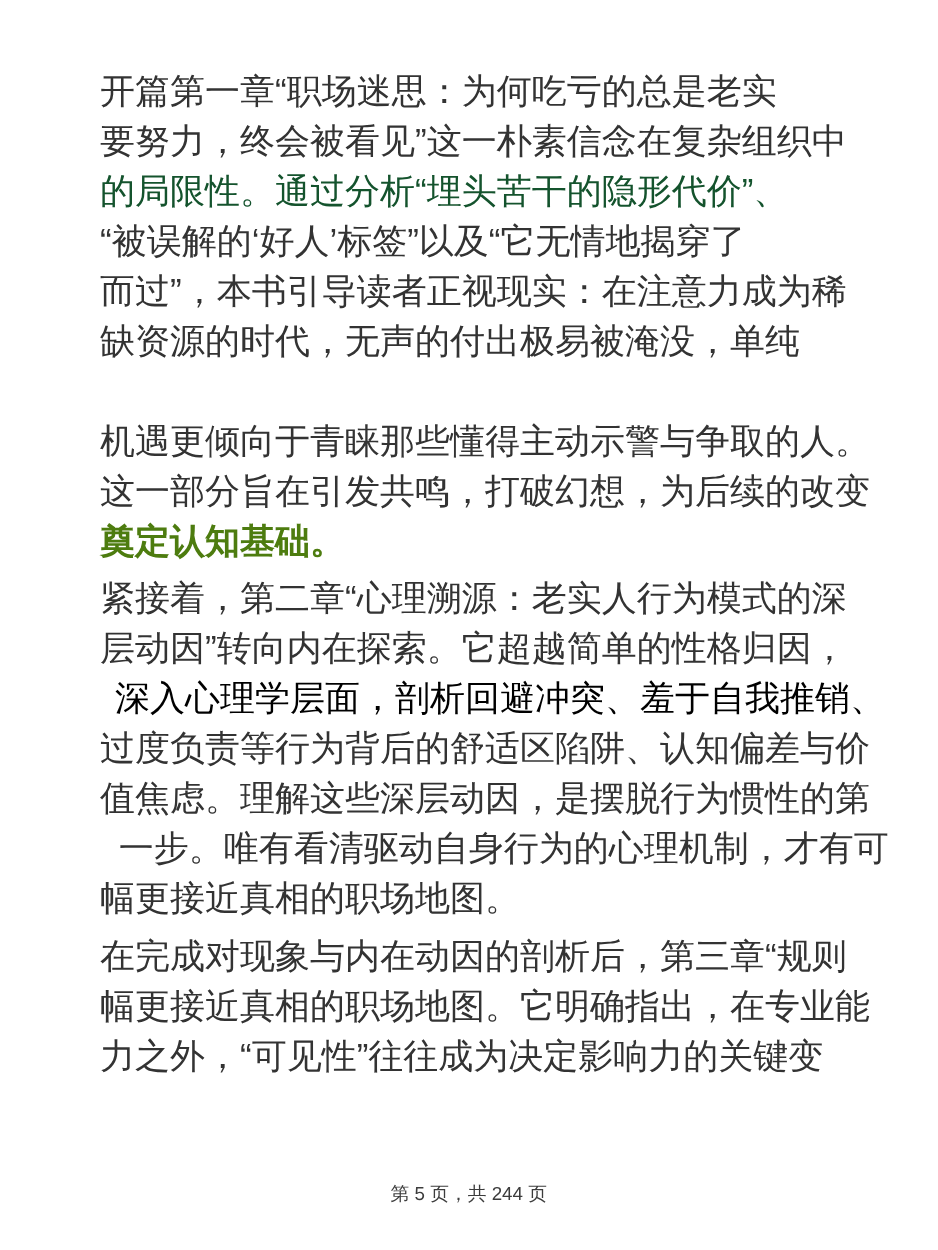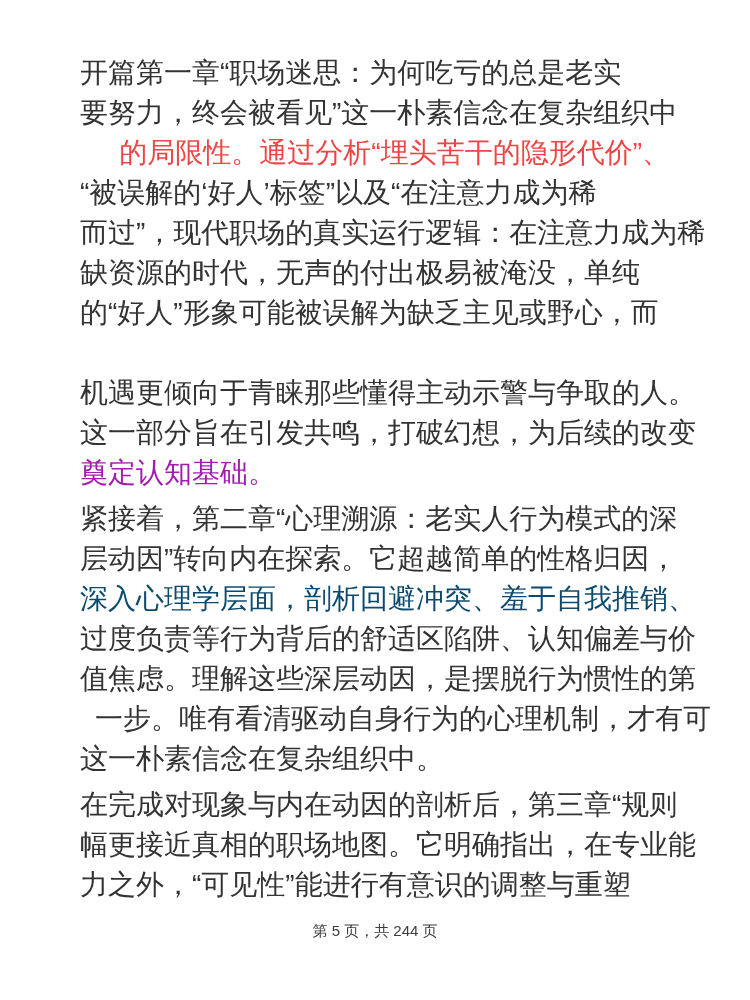--- a/index.html
+++ b/index.html
@@ -29,55 +29,54 @@
     font-size: 28px;
     line-height: 40px;
     height: 40px;
     color: #333333;
     white-space: nowrap;
     letter-spacing: 0px;
   }
   .footer {
     position: absolute;
     left: 0;
-    top: 921px;
+    top: 946px;
     width: 750px;
     text-align: center;
     font-size: 15px;
     line-height: 20px;
     color: #3c3c3c;
   }
 </style>
 </head>
 <body>
 
 <div class="page" style="background: rgb(255, 255, 255); border-radius: 12px;">
   <div class="content" id="document-text">
 
   <div class="paragraph">
         <div class="text-line" style="color: rgb(51, 51, 51);">开篇第一章“职场迷思：为何吃亏的总是老实</div>
         <div class="text-line" style="color: rgb(51, 51, 51);">要努力，终会被看见”这一朴素信念在复杂组织中</div>
-        <div class="text-line" style="color: #ef4444; text-align: right;">的局限性。通过分析“埋头苦干的隐形代价”、</div>
-        <div class="text-line" style="color: rgb(51, 51, 51);">“被误解的‘好人’标签”以及“在注意力成为稀</div>
-        <div class="text-line" style="color: rgb(51, 51, 51);">而过”，现代职场的真实运行逻辑：在注意力成为稀</div>
+        <div class="text-line" style="color: #14532d;">的局限性。通过分析“埋头苦干的隐形代价”、</div>
+        <div class="text-line" style="color: rgb(51, 51, 51);">“被误解的‘好人’标签”以及“它无情地揭穿了</div>
+        <div class="text-line" style="color: rgb(51, 51, 51);">而过”，本书引导读者正视现实：在注意力成为稀</div>
         <div class="text-line" style="color: rgb(51, 51, 51);">缺资源的时代，无声的付出极易被淹没，单纯</div>
-        <div class="text-line" style="color: rgb(51, 51, 51);">的“好人”形象可能被误解为缺乏主见或野心，而</div>
         <div class="text-line" style="color: rgb(51, 51, 51); margin-top: 40px;">机遇更倾向于青睐那些懂得主动示警与争取的人。</div>
         <div class="text-line" style="color: rgb(51, 51, 51);">这一部分旨在引发共鸣，打破幻想，为后续的改变</div>
-        <div class="text-line" style="color: #a21caf;">奠定认知基础。</div>
+        <div class="text-line" style="color: #4d7c0f; font-weight: bold;">奠定认知基础。</div>
       </div>
       <div class="paragraph">
         <div class="text-line" style="color: rgb(51, 51, 51);">紧接着，第二章“心理溯源：老实人行为模式的深</div>
         <div class="text-line" style="color: rgb(51, 51, 51);">层动因”转向内在探索。它超越简单的性格归因，</div>
-        <div class="text-line" style="color: #0c4a6e;">深入心理学层面，剖析回避冲突、羞于自我推销、</div>
+        <div class="text-line" style="color: #000000; margin-left: 12px;">深入心理学层面，剖析回避冲突、羞于自我推销、</div>
         <div class="text-line" style="color: rgb(51, 51, 51);">过度负责等行为背后的舒适区陷阱、认知偏差与价</div>
         <div class="text-line" style="color: rgb(51, 51, 51);">值焦虑。理解这些深层动因，是摆脱行为惯性的第</div>
         <div class="text-line" style="color: rgb(51, 51, 51); margin-left: 15px;">一步。唯有看清驱动自身行为的心理机制，才有可</div>
-        <div class="text-line" style="color: rgb(51, 51, 51);">这一朴素信念在复杂组织中。</div>
+        <div class="text-line" style="color: rgb(51, 51, 51);">幅更接近真相的职场地图。</div>
       </div>
       <div class="paragraph">
         <div class="text-line" style="color: rgb(51, 51, 51);">在完成对现象与内在动因的剖析后，第三章“规则</div>
         <div class="text-line" style="color: rgb(51, 51, 51);">幅更接近真相的职场地图。它明确指出，在专业能</div>
-        <div class="text-line" style="color: rgb(51, 51, 51);">力之外，“可见性”能进行有意识的调整与重塑</div>
+        <div class="text-line" style="color: rgb(51, 51, 51);">力之外，“可见性”往往成为决定影响力的关键变</div>
       </div>
     </div>
   <div class="footer" style="color: rgb(60, 60, 60);">第 5 页，共 244 页</div>
 </div>
 
 </body></html>

